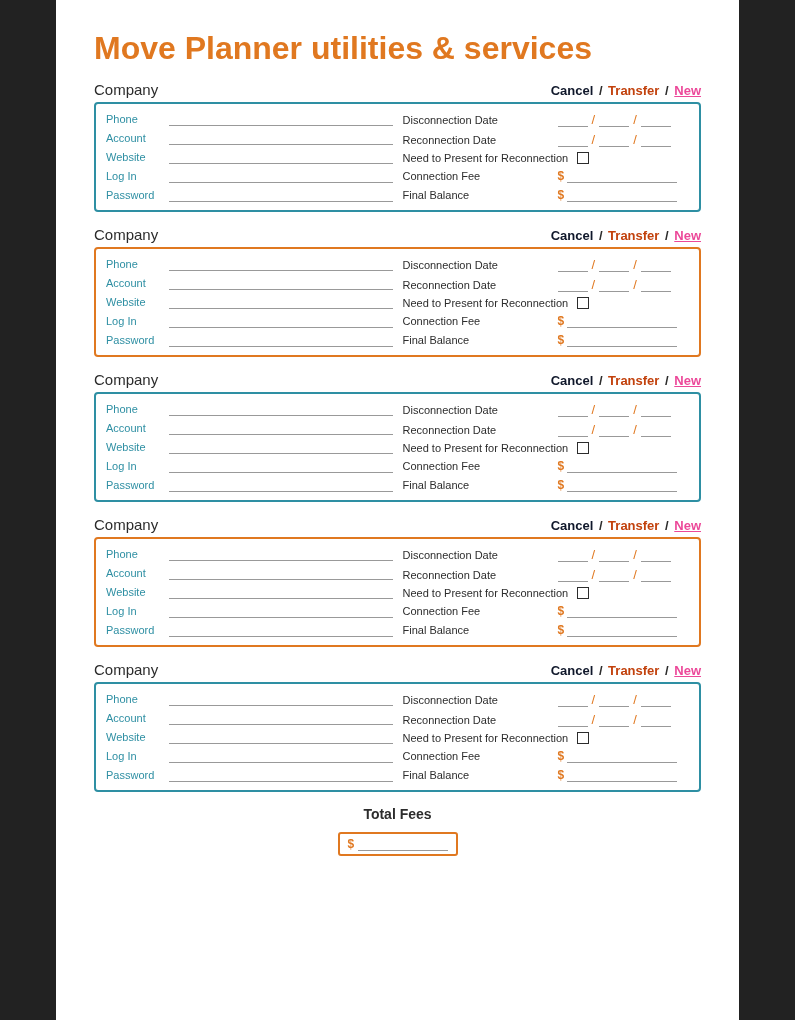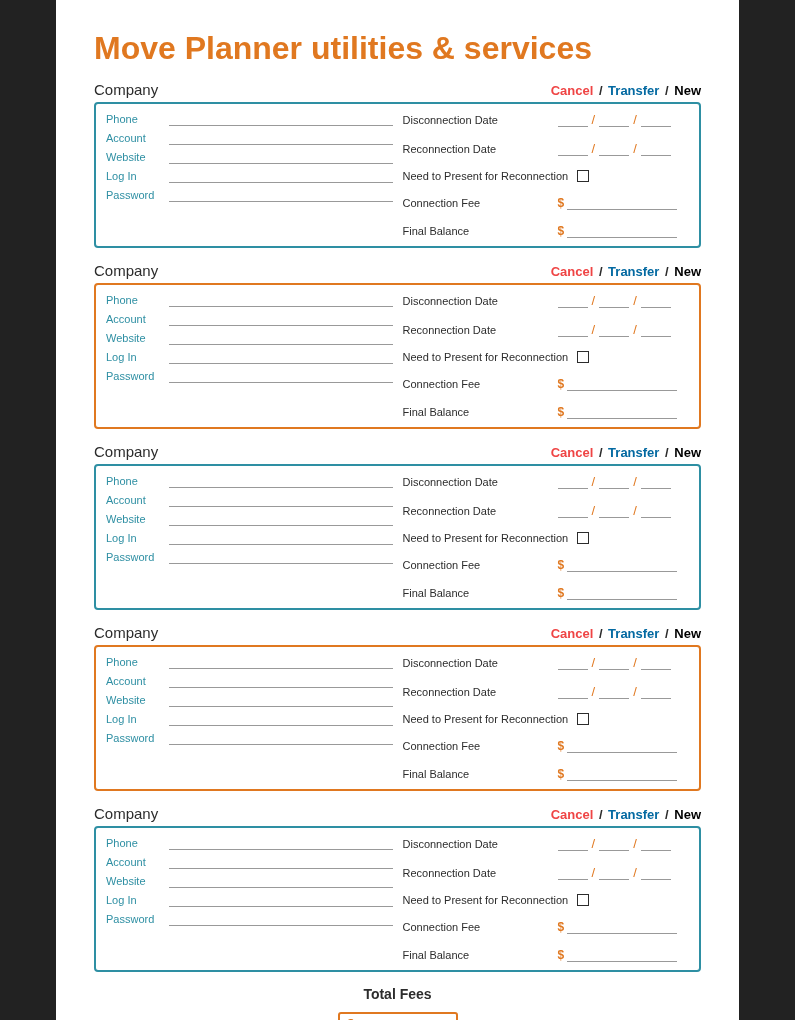--- a/index.html
+++ b/index.html
@@ -39,24 +39,24 @@
     .section-header .company-label {
       font-size: 15px;
       font-weight: normal;
       color: #2c2c2c;
     }
     .section-header .ctn-labels {
       font-size: 13px;
       color: #2c2c2c;
       font-weight: bold;
     }
-    .ctn-labels .cancel { color: #ef4444; }
+    .ctn-labels .cancel { color: #0f172a; }
     .ctn-labels .slash { color: #2c2c2c; margin: 0 2px; }
-    .ctn-labels .transfer { color: #0369a1; }
-    .ctn-labels .new { color: #000000; }
+    .ctn-labels .transfer { color: #c2410c; }
+    .ctn-labels .new { color: #ec4899; text-decoration: underline; }
 
     .card {
       border: 2px solid #2e8fa3;
       border-radius: 4px;
       padding: 8px 10px 8px 10px;
     }
     .card.orange {
       border-color: #e07820;
     }
     .card-inner {
@@ -66,21 +66,21 @@
     .left-col {
       flex: 1;
       display: flex;
       flex-direction: column;
       gap: 5px;
     }
     .right-col {
       flex: 1;
       display: flex;
       flex-direction: column;
-      gap: 14px;
+      gap: 5px;
     }
     .field-row {
       display: flex;
       align-items: center;
       gap: 5px;
     }
     .field-label {
       font-size: 11px;
       color: #2e8fa3;
       min-width: 58px;

